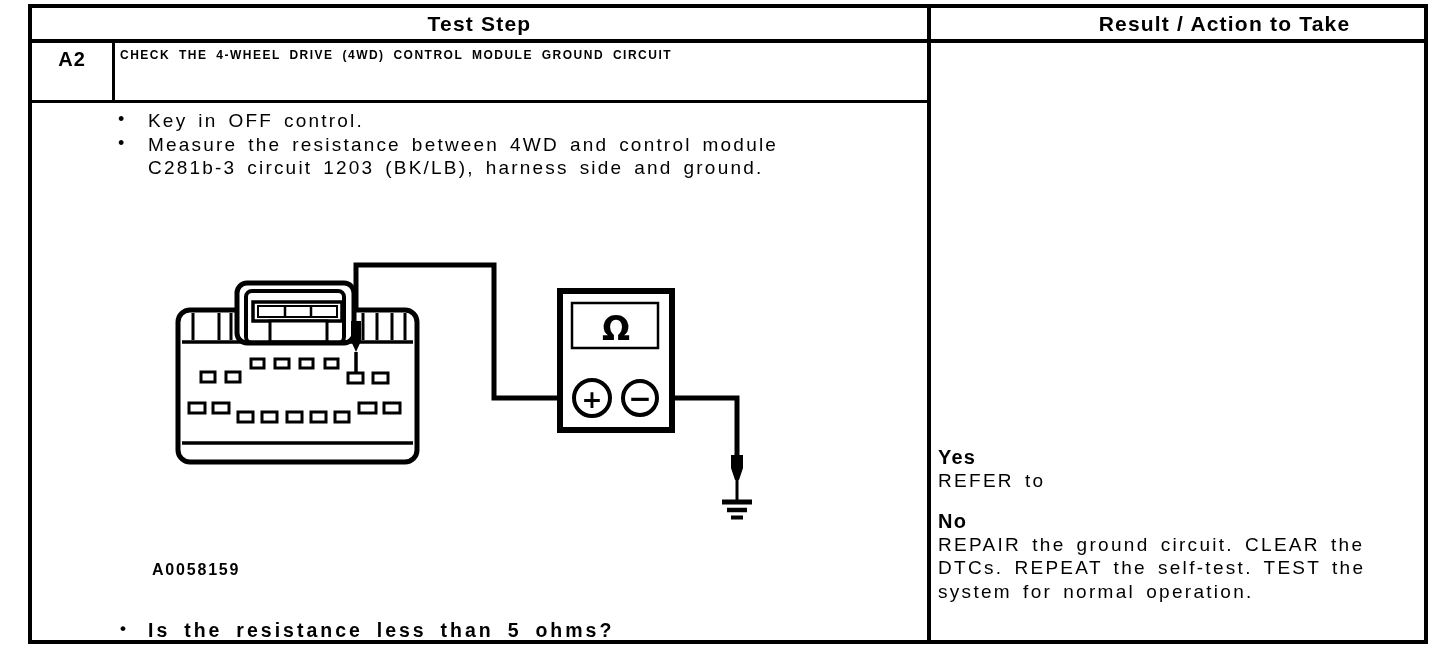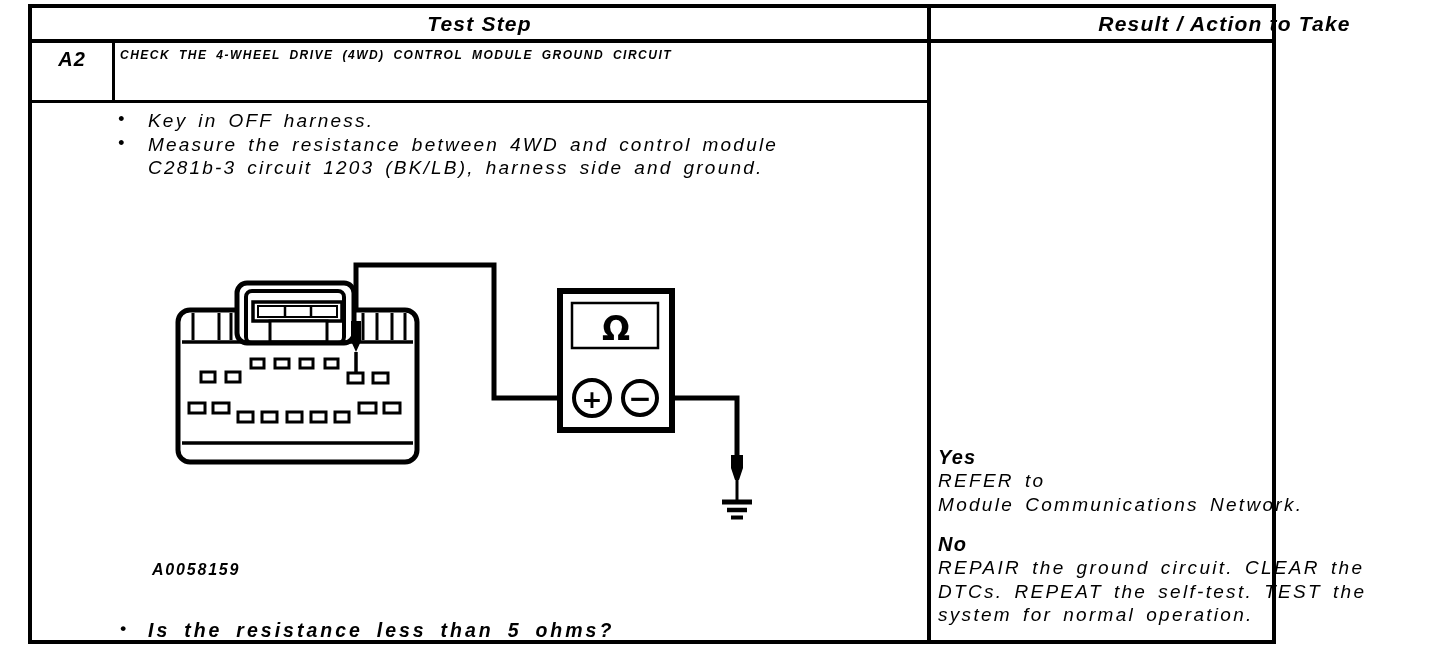--- a/index.html
+++ b/index.html
@@ -1,22 +1,22 @@
 <!DOCTYPE html>
 <html><head>
 <meta charset="utf-8">
 <style>
   html,body{margin:0;padding:0;background:#ffffff;}
   .page{
     position:relative;width:1456px;height:654px;background:#ffffff;
     font-family:"Liberation Sans",sans-serif;color:#000;overflow:hidden;
   }
   .ptable{
-    position:absolute;left:28px;top:4px;width:1248px;height:640px;
-    border:4px solid #000;box-sizing:border-box;font-style:italic;
+    position:absolute;left:28px;top:4px;width:1400px;height:640px;
+    border:4px solid #000;box-sizing:border-box;
   }
   .rule{position:absolute;background:#000;}
   .col-divider{left:895px;top:0;width:4px;height:100%;}
   .header-rule{left:0;top:31px;width:100%;height:4px;}
   .a2-rule{left:0;top:92px;width:895px;height:3px;}
   .a2-divider{left:80px;top:35px;width:3px;height:57px;}
 
   .hdr{
     position:absolute;top:0;height:31px;display:flex;align-items:center;justify-content:center;
     font-weight:bold;font-size:21px;letter-spacing:1.2px;
@@ -70,33 +70,32 @@
     <div class="rule a2-rule"></div>
     <div class="rule a2-divider"></div>
 
     <div class="hdr hdr-left">Test Step</div>
     <div class="hdr hdr-right">Result / Action to Take</div>
 
     <div class="step-id">A2</div>
     <div class="step-title">CHECK THE 4-WHEEL DRIVE (4WD) CONTROL MODULE GROUND CIRCUIT</div>
 
     <ul class="instructions">
-      <li>Key in OFF harness.</li>
+      <li>Key in OFF control.</li>
       <li>Measure the resistance between 4WD and control module C281b-3 circuit 1203 (BK/LB), harness side and ground.</li>
     </ul>
 
     <div class="fig-label">A0058159</div>
 
     <div class="question">Is the resistance less than 5 ohms?</div>
 
     <div class="result-col">
       <div class="result-item">
         <div class="result-answer">Yes</div>
         <div class="result-action">REFER to</div>
-        <div class="result-action">Module Communications Network.</div>
       </div>
       <div class="result-item">
         <div class="result-answer">No</div>
         <div class="result-action">REPAIR the ground circuit. CLEAR the DTCs. REPEAT the self-test. TEST the system for normal operation.</div>
       </div>
     </div>
   </div>
 
   <svg class="diagram" viewBox="0 0 1456 654">
 

